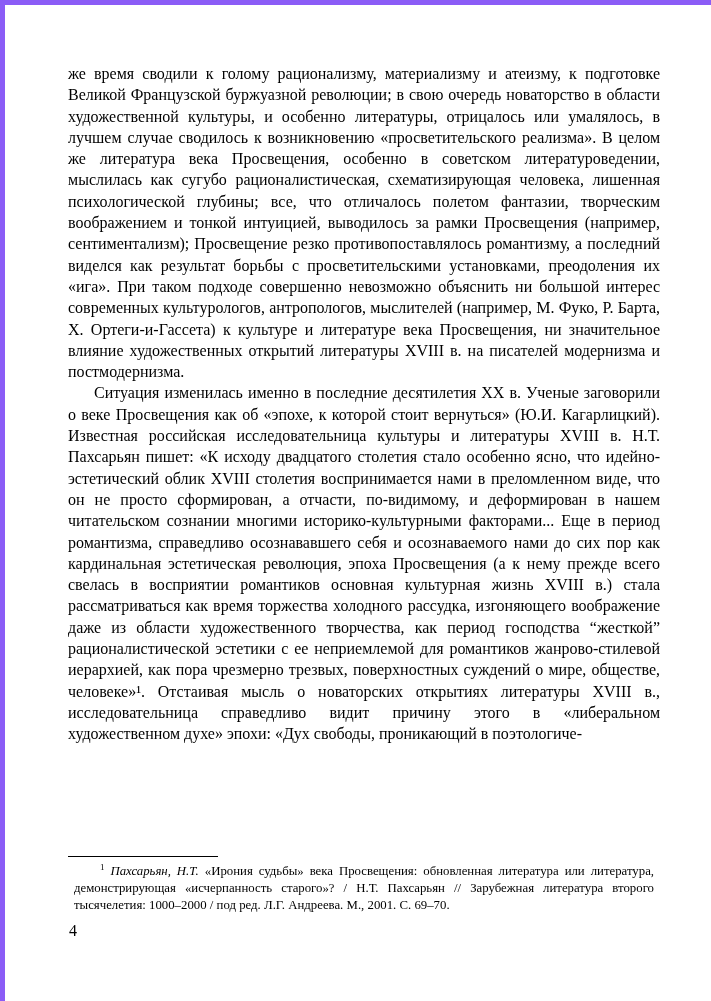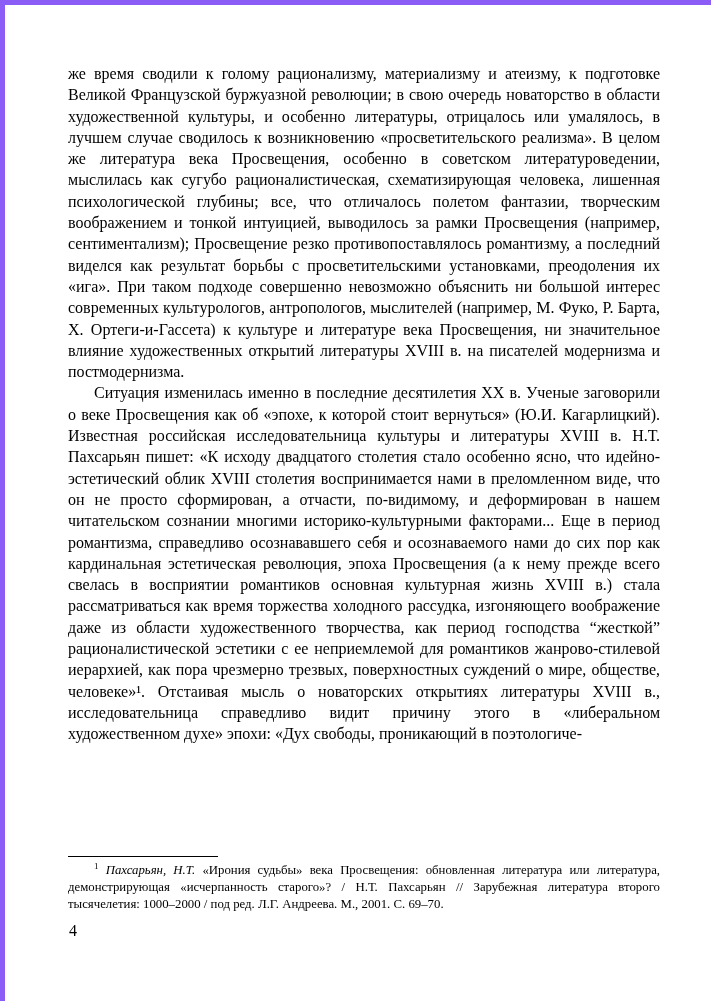--- a/index.html
+++ b/index.html
@@ -41,21 +41,21 @@
     top: 851px;
     width: 592px;
   }
   .footnote-rule {
     width: 150px;
     height: 0;
     border-top: 1px solid #000000;
     margin-bottom: 5px;
   }
   .footnote {
-    margin: 0;
+    margin: 6px;
     font-size: 12.8px;
     line-height: 17px;
     text-align: justify;
     text-indent: 26px;
   }
   .fn-author {
     font-style: italic;
   }
   sup {
     font-size: 9px;

